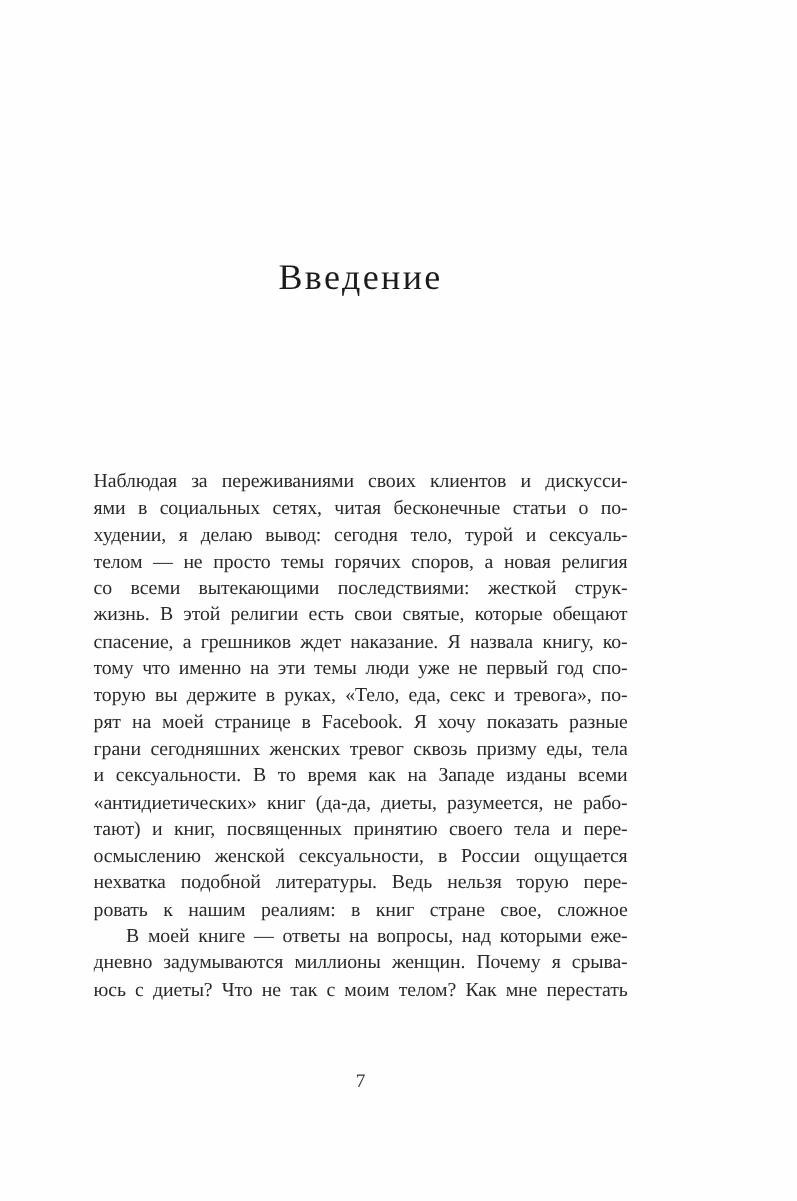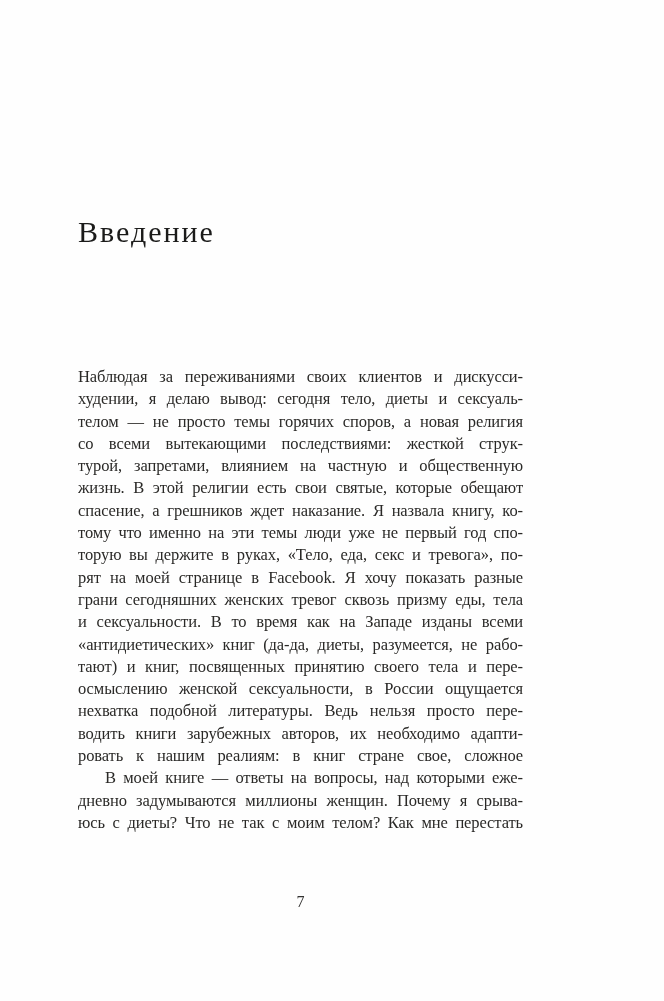--- a/index.html
+++ b/index.html
@@ -15,30 +15,30 @@
     font-family: "Liberation Serif", "DejaVu Serif", serif;
     color: #2a2927;
     overflow: hidden;
   }
   .chapter-title {
     position: absolute;
     top: 214px;
     left: 78px;
     width: 445px;
     margin: 0;
-    text-align: left;
+    text-align: center;
     font-size: 30px;
     line-height: 36px;
     font-weight: 400;
     letter-spacing: 2px;
     color: #1b1b1a;
   }
   .body-text {
     position: absolute;
-    top: 366px;
+    top: 390px;
     left: 78px;
     width: 445px;
     font-size: 16.5px;
   }
   .line {
     height: 22.3px;
     line-height: 22.3px;
     text-align: justify;
     text-align-last: justify;
     overflow: hidden;
@@ -64,36 +64,35 @@
   }
 </style>
 </head>
 <body>
 
 <div class="page">
   <h1 class="chapter-title">Введение</h1>
 
   <div class="body-text">
       <div class="line">Наблюдая за переживаниями своих клиентов и дискусси-</div>
-      <div class="line">худении, я делаю вывод: сегодня тело, диеты и сексуаль-</div>
+      <div class="line">ями в социальных сетях, читая бесконечные статьи о по-</div>
+      <div class="line">худении, я делаю вывод: сегодня тело, турой и сексуаль-</div>
       <div class="line">телом — не просто темы горячих споров, а новая религия</div>
       <div class="line">со всеми вытекающими последствиями: жесткой струк-</div>
-      <div class="line">турой, запретами, влиянием на частную и общественную</div>
       <div class="line">жизнь. В этой религии есть свои святые, которые обещают</div>
       <div class="line">спасение, а грешников ждет наказание. Я назвала книгу, ко-</div>
       <div class="line">тому что именно на эти темы люди уже не первый год спо-</div>
       <div class="line">торую вы держите в руках, «Тело, еда, секс и тревога», по-</div>
       <div class="line">рят на моей странице в Facebook. Я хочу показать разные</div>
       <div class="line">грани сегодняшних женских тревог сквозь призму еды, тела</div>
       <div class="line">и сексуальности. В то время как на Западе изданы всеми</div>
       <div class="line">«антидиетических» книг (да-да, диеты, разумеется, не рабо-</div>
       <div class="line">тают) и книг, посвященных принятию своего тела и пере-</div>
       <div class="line">осмыслению женской сексуальности, в России ощущается</div>
-      <div class="line">нехватка подобной литературы. Ведь нельзя просто пере-</div>
-      <div class="line">водить книги зарубежных авторов, их необходимо адапти-</div>
+      <div class="line">нехватка подобной литературы. Ведь нельзя торую пере-</div>
       <div class="line">ровать к нашим реалиям: в книг стране свое, сложное</div>
       <div class="line indent">В моей книге — ответы на вопросы, над которыми еже-</div>
       <div class="line">дневно задумываются миллионы женщин. Почему я срыва-</div>
       <div class="line">юсь с диеты? Что не так с моим телом? Как мне перестать</div>
     </div>
 
   <div class="page-number">7</div>
 </div>
 
 </body></html>

